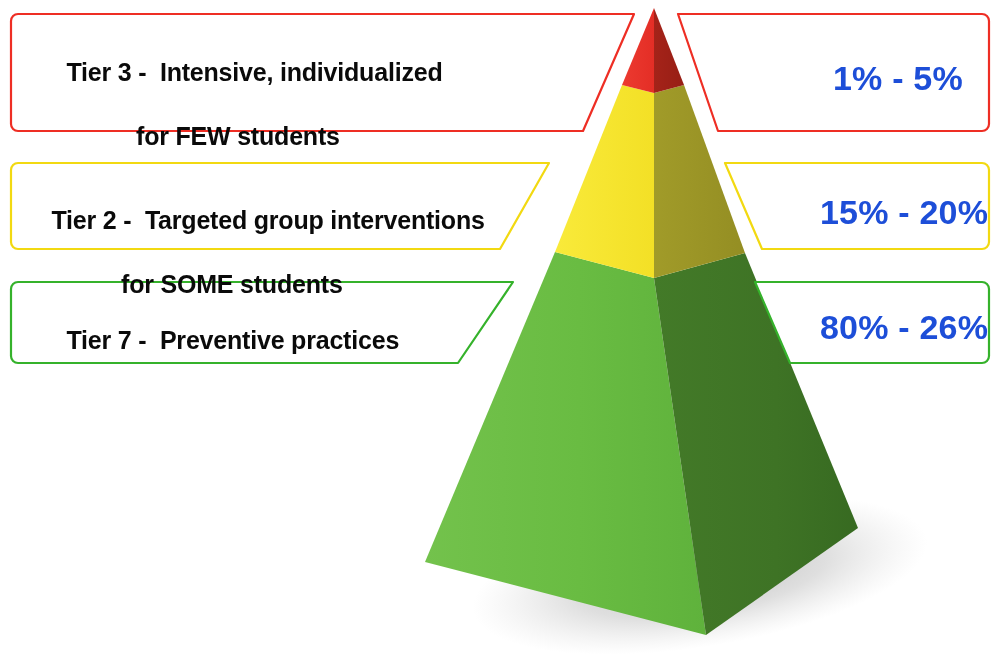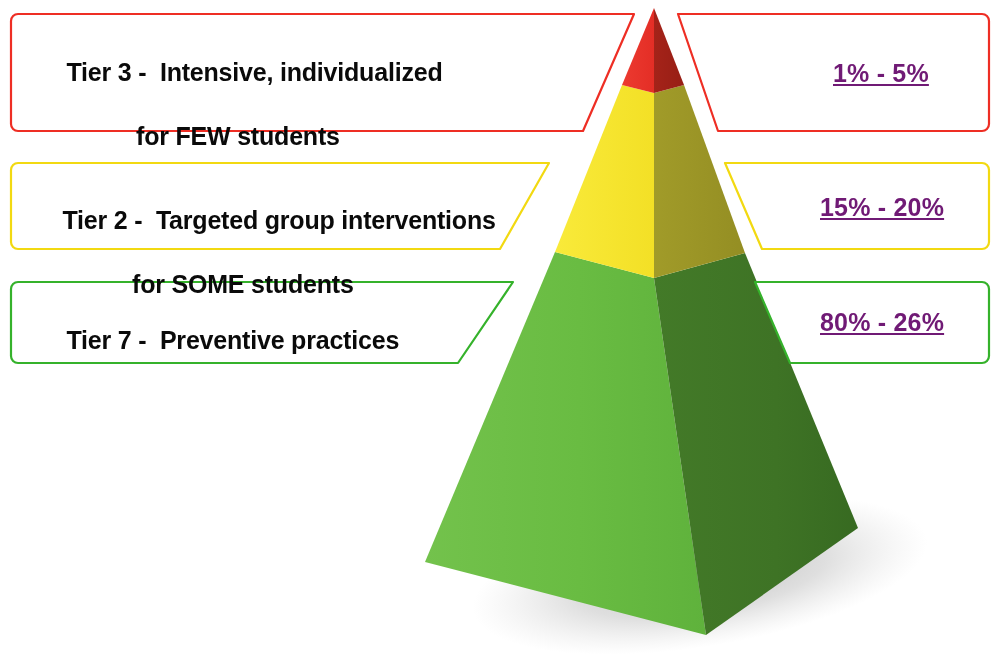--- a/index.html
+++ b/index.html
@@ -39,25 +39,24 @@
     line-height: 1.28;
     white-space: pre;
     letter-spacing: -0.2px;
   }
   .tier-label {
     font-size: 25px;
   }
   .pct-text {
     position: absolute;
     font-weight: bold;
-    font-size: 25px;
-    color: #701a75;
+    font-size: 34px;
+    color: #1d4ed8;
     white-space: pre;
     letter-spacing: 0.2px;
-    text-decoration: underline;
   }
   .tier-line-indent { display: block; }
 </style>
 </head>
 <body>
 
 <div id="stage">
 
   <svg id="pyramid-svg" viewBox="0 0 1000 672">
     <defs>
@@ -129,21 +128,21 @@
     <path d="M 755,282 L 982,282 A 7,7 0 0 1 989,289 L 989,356 A 7,7 0 0 1 982,363 L 790,363 L 755,282 Z" fill="#ffffff" stroke="#35B22B" stroke-width="2.2" stroke-linejoin="round"></path>
   </svg>
 
   <div class="label-layer">
 
     <div class="tier-text tier-label" style="left:26px; top:24px;">
       <span>Tier 3 -  Intensive, individualized</span>
       <span class="tier-line-indent" style="padding-left:110px;">for FEW students</span>
     </div>
 
-    <div class="tier-text tier-label" style="left:22px; top:172px;">
+    <div class="tier-text tier-label" style="left:11px; top:172px;">
       <span>Tier 2 -  Targeted group interventions</span>
       <span class="tier-line-indent" style="padding-left:110px;">for SOME students</span>
     </div>
 
     <div class="tier-text tier-label" style="left:26px; top:292px;">
       <span>Tier 7 -  Preventive practices</span>
     </div>
 
     <div class="pct-text" style="left:833px; top:59px;">1% - 5%</div>
 

